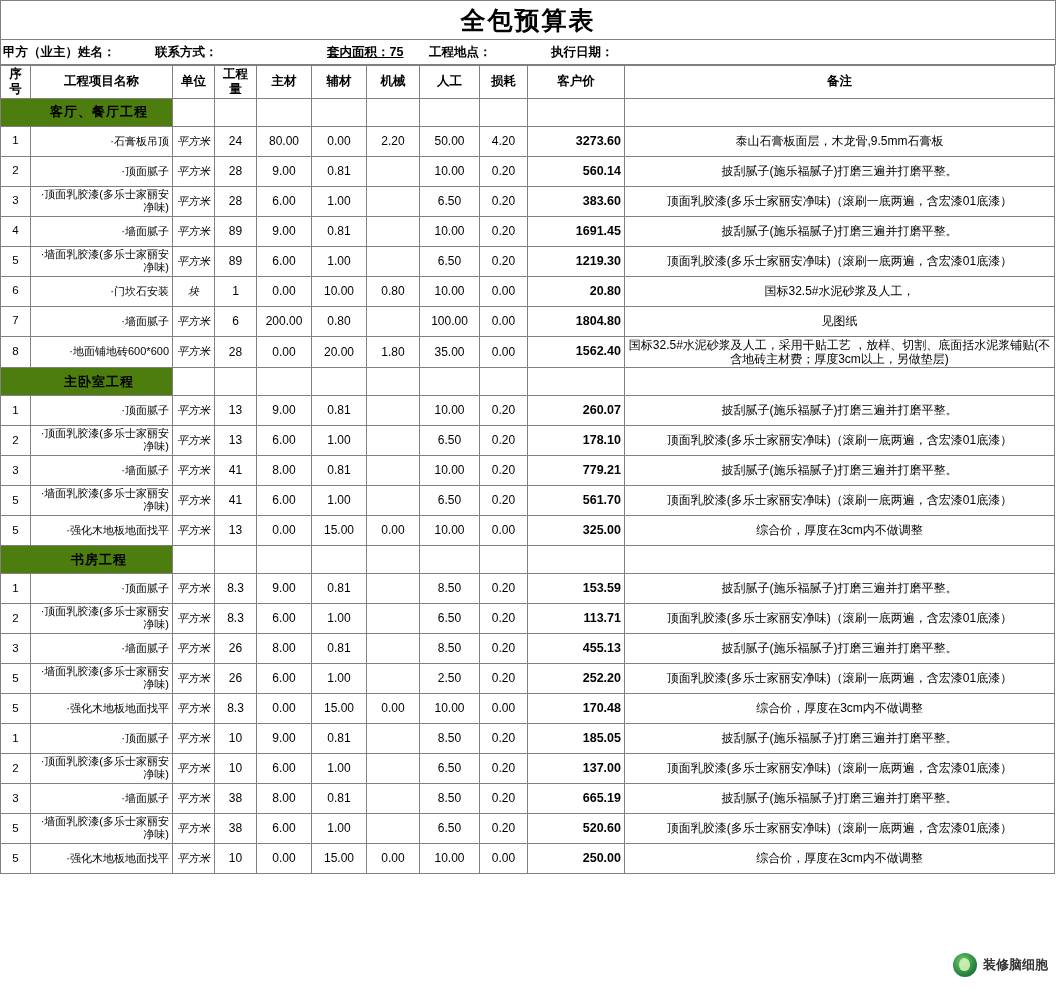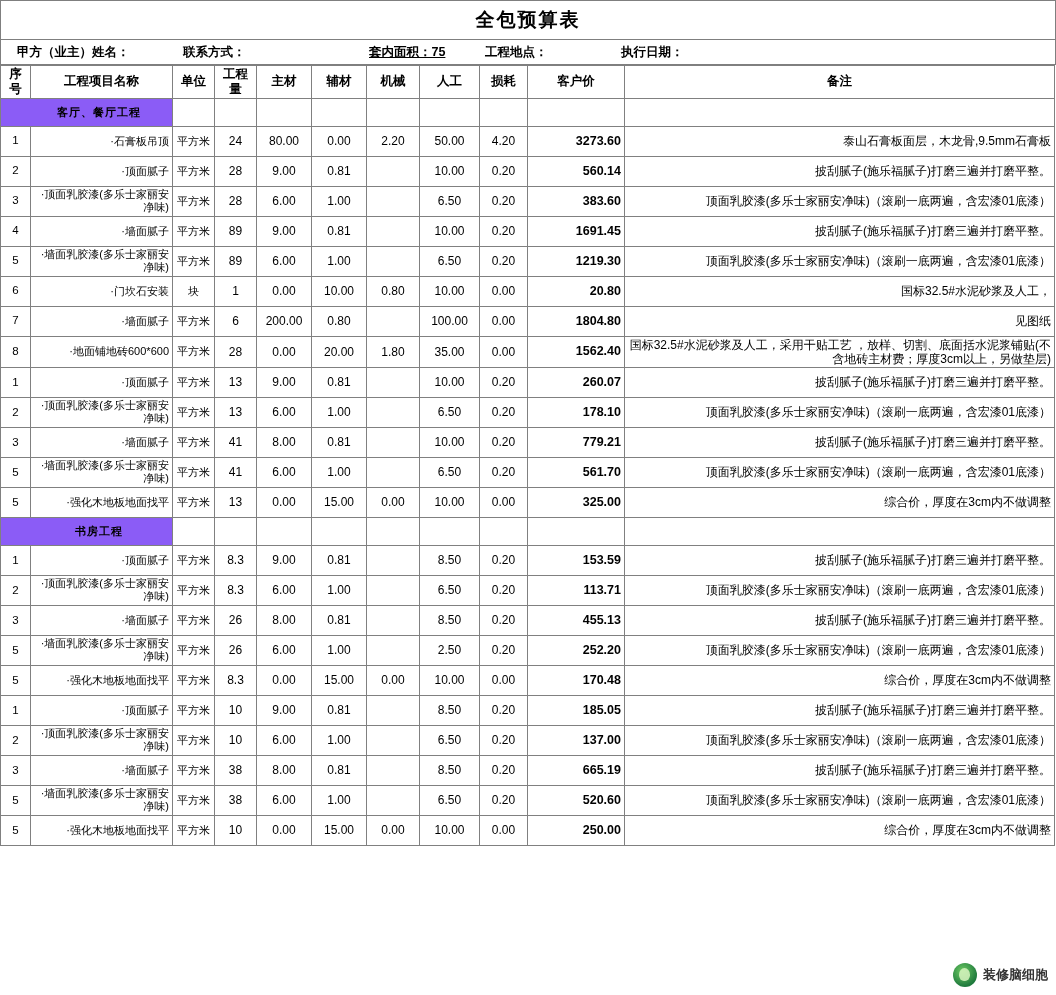--- a/index.html
+++ b/index.html
@@ -19,36 +19,36 @@
     background: #fff;
     box-sizing: border-box;
   }
   .title-bar {
     height: 38px;
     border: 1px solid #7f7f7f;
     border-bottom: none;
     display: flex;
     align-items: center;
     justify-content: center;
-    font-size: 19px;
+    font-size: 25px;
     font-weight: bold;
     letter-spacing: 2px;
     font-family: "Liberation Serif", "DejaVu Serif", serif;
   }
   .info-bar {
     height: 26px;
     border: 1px solid #7f7f7f;
     display: flex;
     align-items: center;
     font-size: 12.5px;
     font-weight: bold;
     box-sizing: border-box;
   }
   .info-bar .cell {
-    padding-left: 16px;
+    padding-left: 2px;
     white-space: nowrap;
   }
   .info-bar .c1 { width: 150px; }
   .info-bar .c2 { width: 170px; }
   .info-bar .c3 { width: 100px; text-decoration: underline; }
   .info-bar .c4 { width: 120px; }
   .info-bar .c5 { width: 160px; }
 
   table.budget {
     border-collapse: collapse;
@@ -78,40 +78,40 @@
   col.c-main   { width: 55px; }
   col.c-aux    { width: 55px; }
   col.c-mach   { width: 53px; }
   col.c-labor  { width: 60px; }
   col.c-loss   { width: 48px; }
   col.c-price  { width: 97px; }
   col.c-remark { width: 430px; }
 
   td.no { text-align: center; font-size: 11.5px; }
   td.name { text-align: right; font-size: 11px; padding-left: 5px; }
-  td.unit { text-align: center; font-size: 11px; line-height: 1.0; }
+  td.unit { text-align: center; font-size: 11px; line-height: 1.0; font-style: italic; }
   td.num { text-align: center; font-size: 12px; }
   td.price { text-align: right; font-weight: bold; font-size: 12.5px; }
-  td.remark { text-align: right; font-size: 12px; padding-left: 4px; margin-left: 30px; }
+  td.remark { text-align: center; font-size: 12px; padding-left: 4px; margin-left: 30px; }
 
   tr.section td.section-name {
-    background: #8b5cf6;
+    background: #4d7c0f;
     text-align: center;
     font-weight: bold;
-    font-size: 11px;
+    font-size: 13px;
     letter-spacing: 1px;
     padding-left: 28px;
   }
   tr.section td { height: 28px; }
   tr.item td { height: 30px; }
 
   .watermark {
     position: absolute;
     right: 8px;
-    bottom: 8px;
+    bottom: 18px;
     display: flex;
     align-items: center;
     gap: 6px;
     font-size: 13px;
     color: #333;
     font-weight: bold;
   }
   .wm-logo {
     width: 24px;
     height: 24px;
@@ -286,20 +286,32 @@
           <td class="unit">平方米</td>
           <td class="num">28</td>
           <td class="num">0.00</td>
           <td class="num">20.00</td>
           <td class="num">1.80</td>
           <td class="num">35.00</td>
           <td class="num">0.00</td>
           <td class="price">1562.40</td>
           <td class="remark">国标32.5#水泥砂浆及人工，采用干贴工艺 ，放样、切割、底面括水泥浆铺贴(不含地砖主材费；厚度3cm以上，另做垫层)</td>
         </tr>
+        <tr class="section">
+          <td class="section-name" colspan="2">主卧室工程</td>
+          <td></td>
+          <td></td>
+          <td></td>
+          <td></td>
+          <td></td>
+          <td></td>
+          <td></td>
+          <td></td>
+          <td></td>
+        </tr>
         <tr class="item">
           <td class="no">1</td>
           <td class="name">·顶面腻子</td>
           <td class="unit">平方米</td>
           <td class="num">13</td>
           <td class="num">9.00</td>
           <td class="num">0.81</td>
           <td class="num"></td>
           <td class="num">10.00</td>
           <td class="num">0.20</td>

